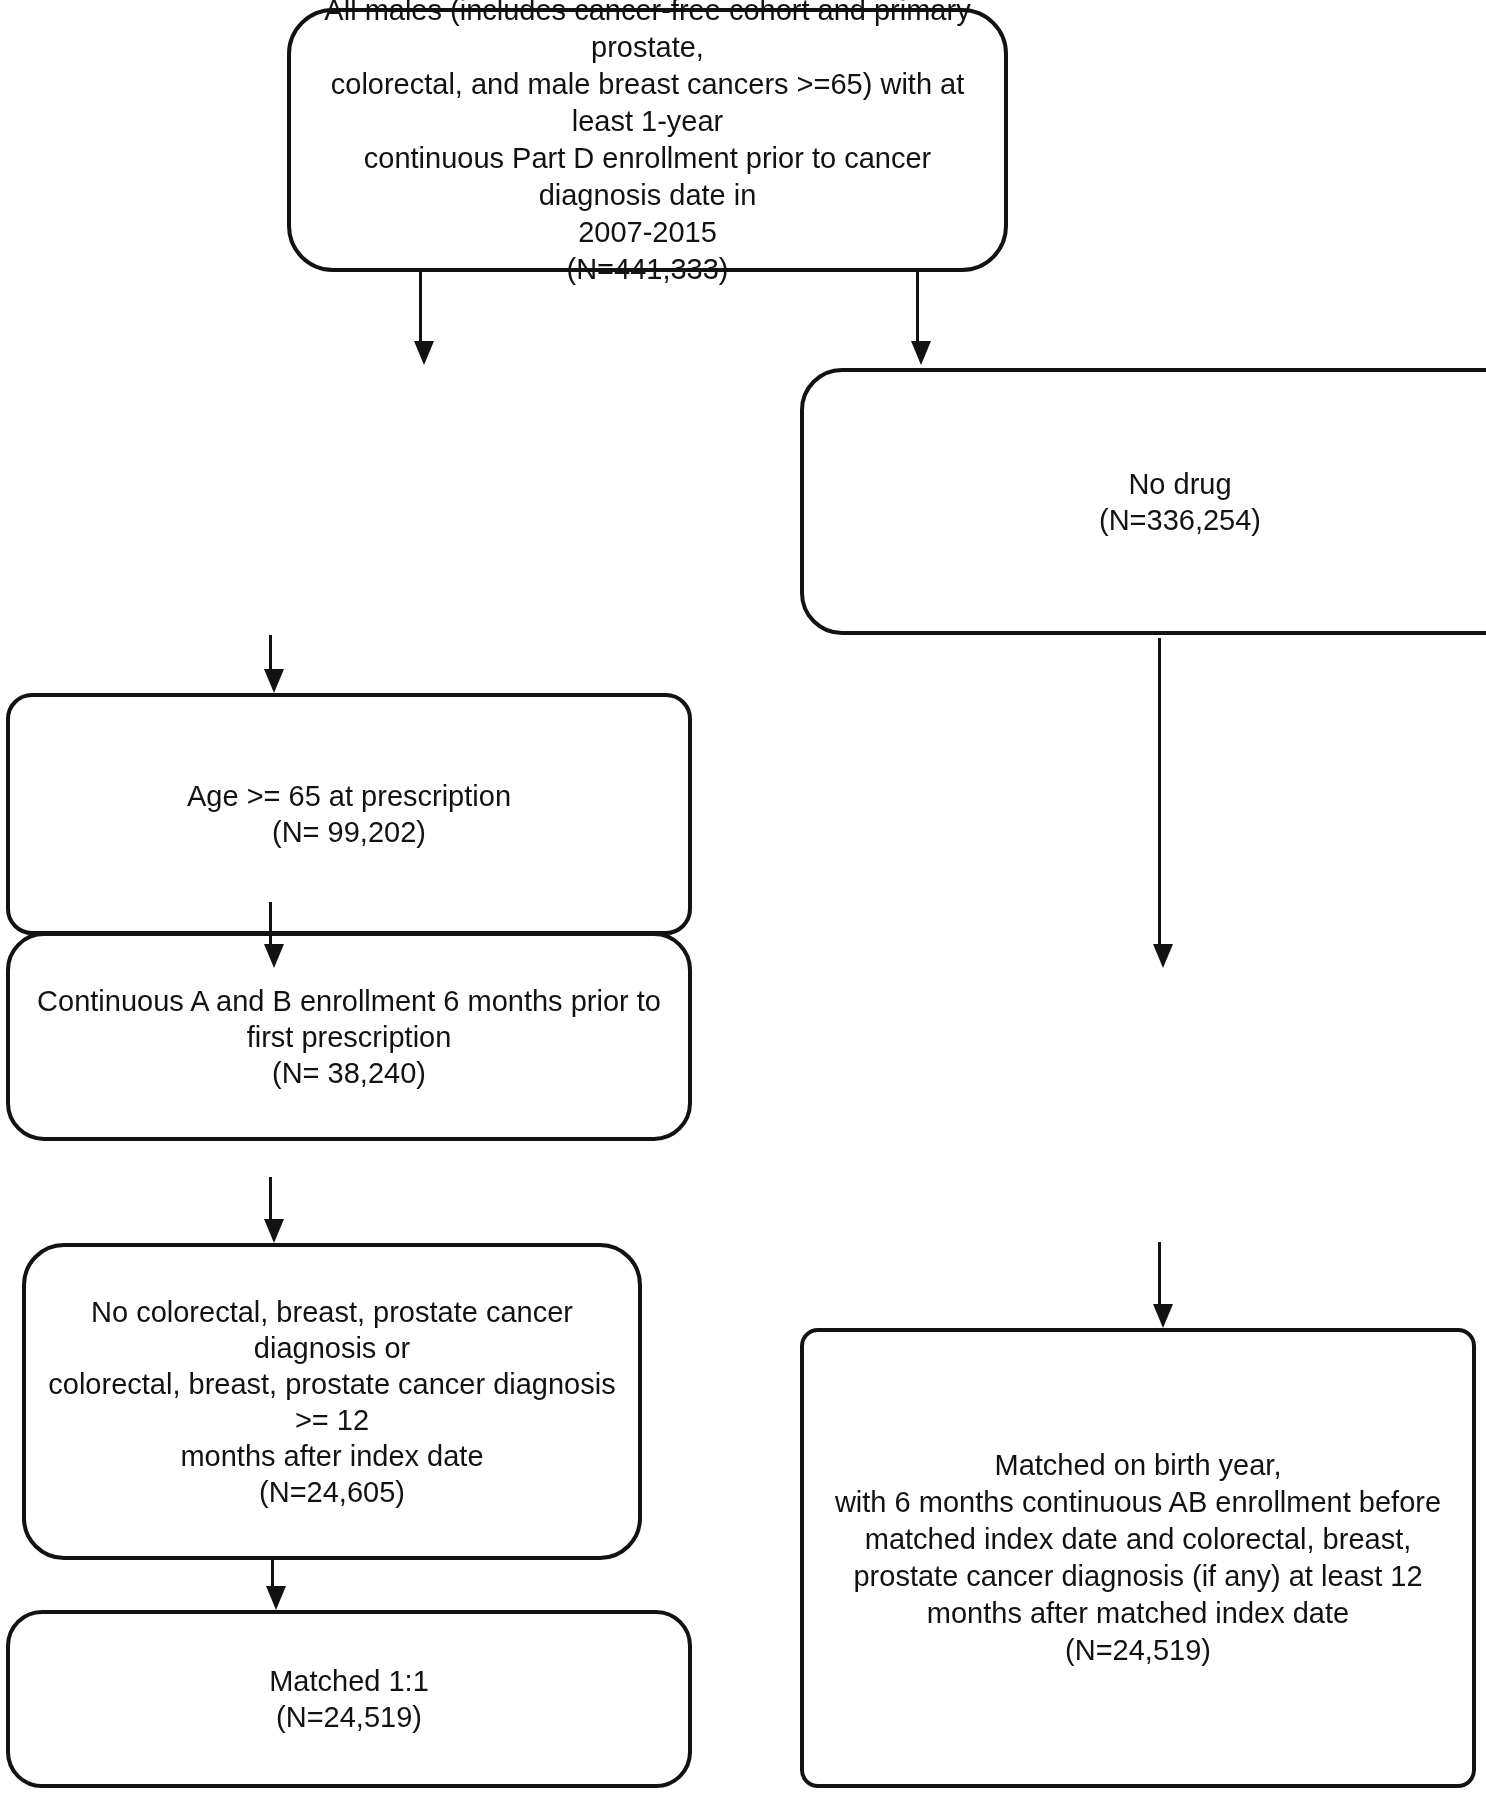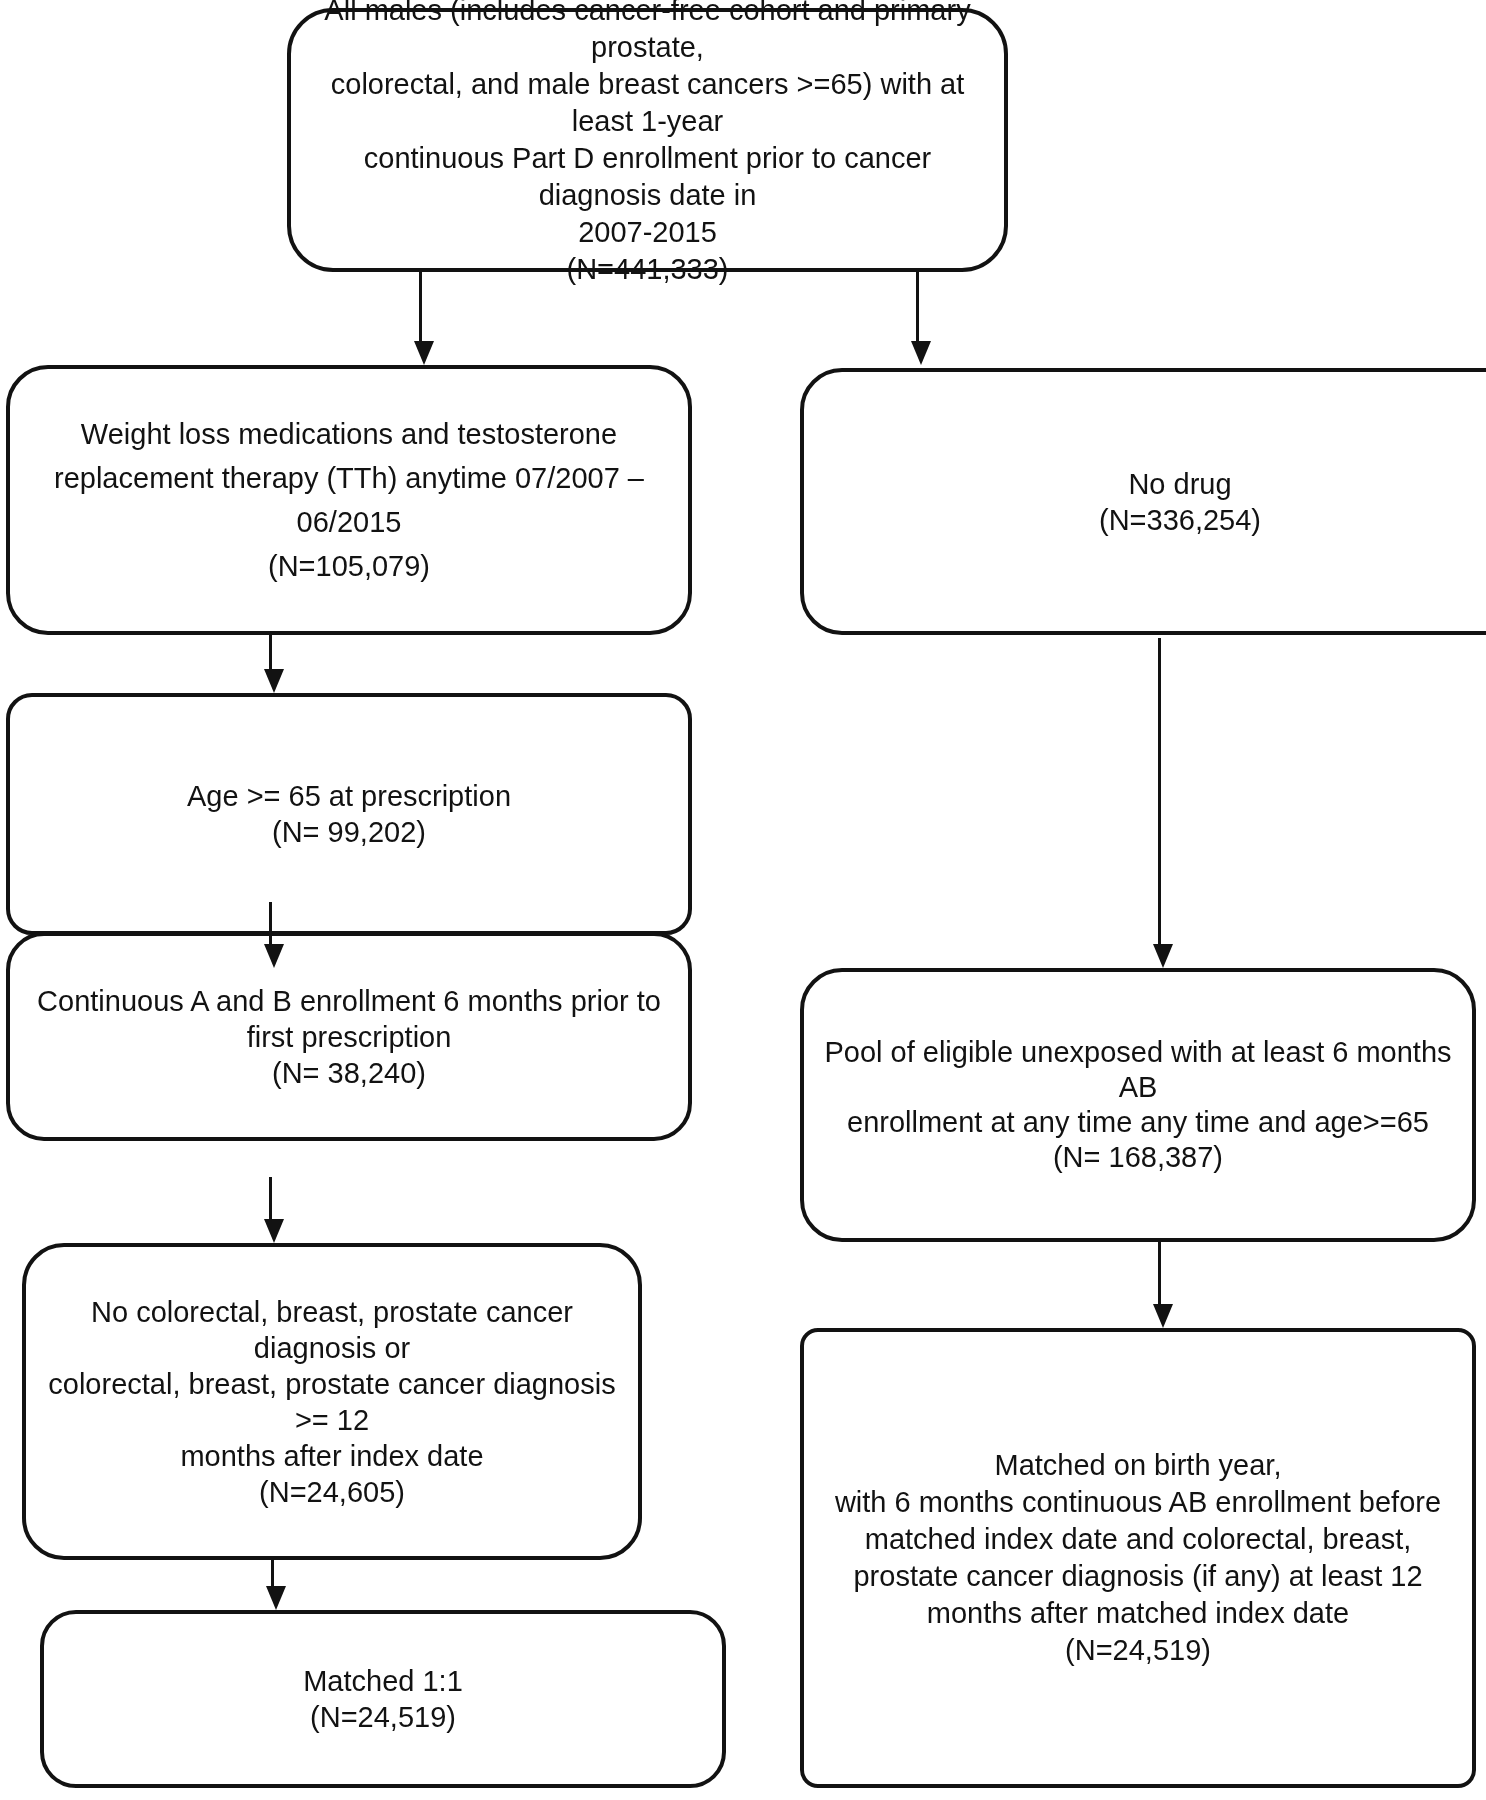--- a/index.html
+++ b/index.html
@@ -57,60 +57,49 @@
 <div class="canvas">
 
   <div class="box" style="left:287px; top:8px; width:721px; height:264px; border-radius:46px; line-height:37px;">
     <div class="txt">All males (includes cancer-free cohort and primary prostate,
 colorectal, and male breast cancers &gt;=65) with at least 1-year
 continuous Part D enrollment prior to cancer diagnosis date in
 2007-2015
 (N=441,333)</div>
   </div>
 
-  <div class="box" style="left:6px; top:365px; width:686px; height:270px; line-height:44px;">
-    <div class="txt">Weight loss medications and testosterone
-replacement therapy (TTh) anytime 07/2007 –
-06/2015
-(N=105,079)</div>
-  </div>
 
   <div class="box" style="left:6px; top:693px; width:686px; height:242px; border-radius:26px;">
     <div class="txt">Age &gt;= 65 at prescription
 (N= 99,202)</div>
   </div>
 
   <div class="box" style="left:6px; top:932px; width:686px; height:209px; border-radius:38px;">
     <div class="txt">Continuous A and B enrollment 6 months prior to
 first prescription
 (N= 38,240)</div>
   </div>
 
   <div class="box" style="left:22px; top:1243px; width:620px; height:317px;">
     <div class="txt">No colorectal, breast, prostate cancer diagnosis or
 colorectal, breast, prostate cancer diagnosis &gt;= 12
 months after index date
 (N=24,605)</div>
   </div>
 
-  <div class="box" style="left:6px; top:1610px; width:686px; height:178px; border-radius:36px;margin-left:34px;">
+  <div class="box" style="left:6px; top:1610px; width:686px; height:178px; border-radius:36px;">
     <div class="txt">Matched 1:1
 (N=24,519)</div>
   </div>
 
   <div class="box" style="left:800px; top:368px; width:760px; height:267px;">
     <div class="txt">No drug
 (N=336,254)</div>
   </div>
 
-  <div class="box" style="left:800px; top:968px; width:676px; height:274px; line-height:35px;">
-    <div class="txt">Pool of eligible unexposed with at least 6 months AB
-enrollment at any time any time and age&gt;=65
-(N= 168,387)</div>
-  </div>
 
   <div class="box" style="left:800px; top:1328px; width:676px; height:460px; border-radius:18px; line-height:37px;">
     <div class="txt">Matched on birth year,
 with 6 months continuous AB enrollment before
 matched index date and colorectal, breast,
 prostate cancer diagnosis (if any) at least 12
 months after matched index date
 (N=24,519)</div>
   </div>
 

